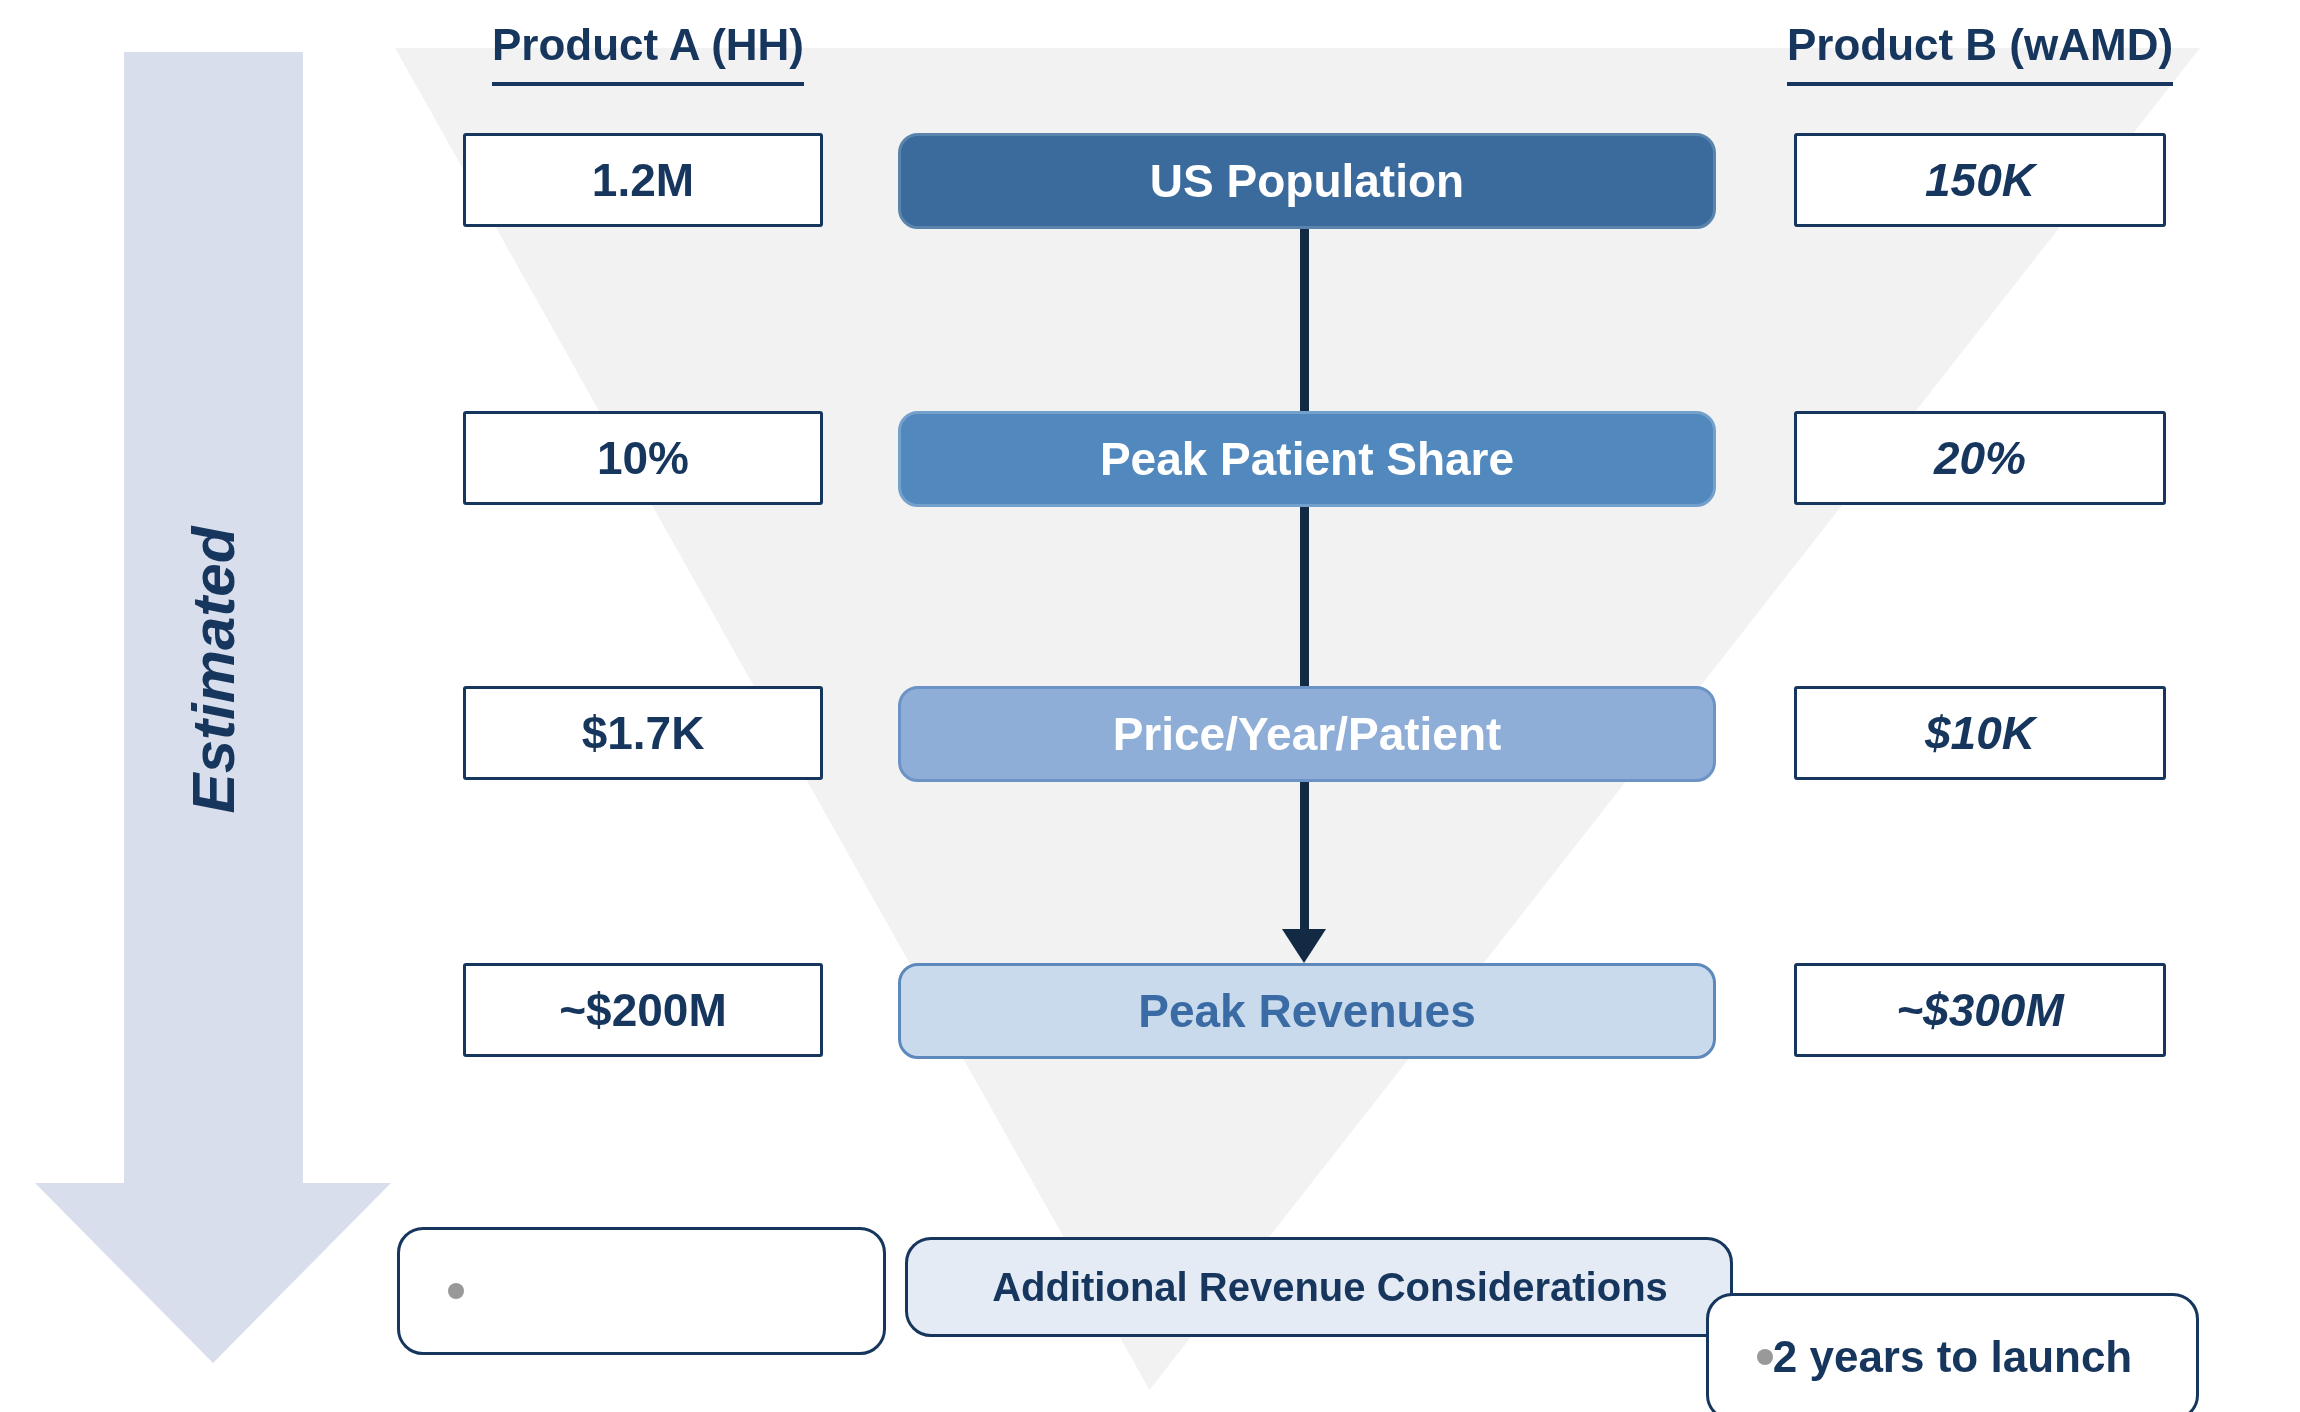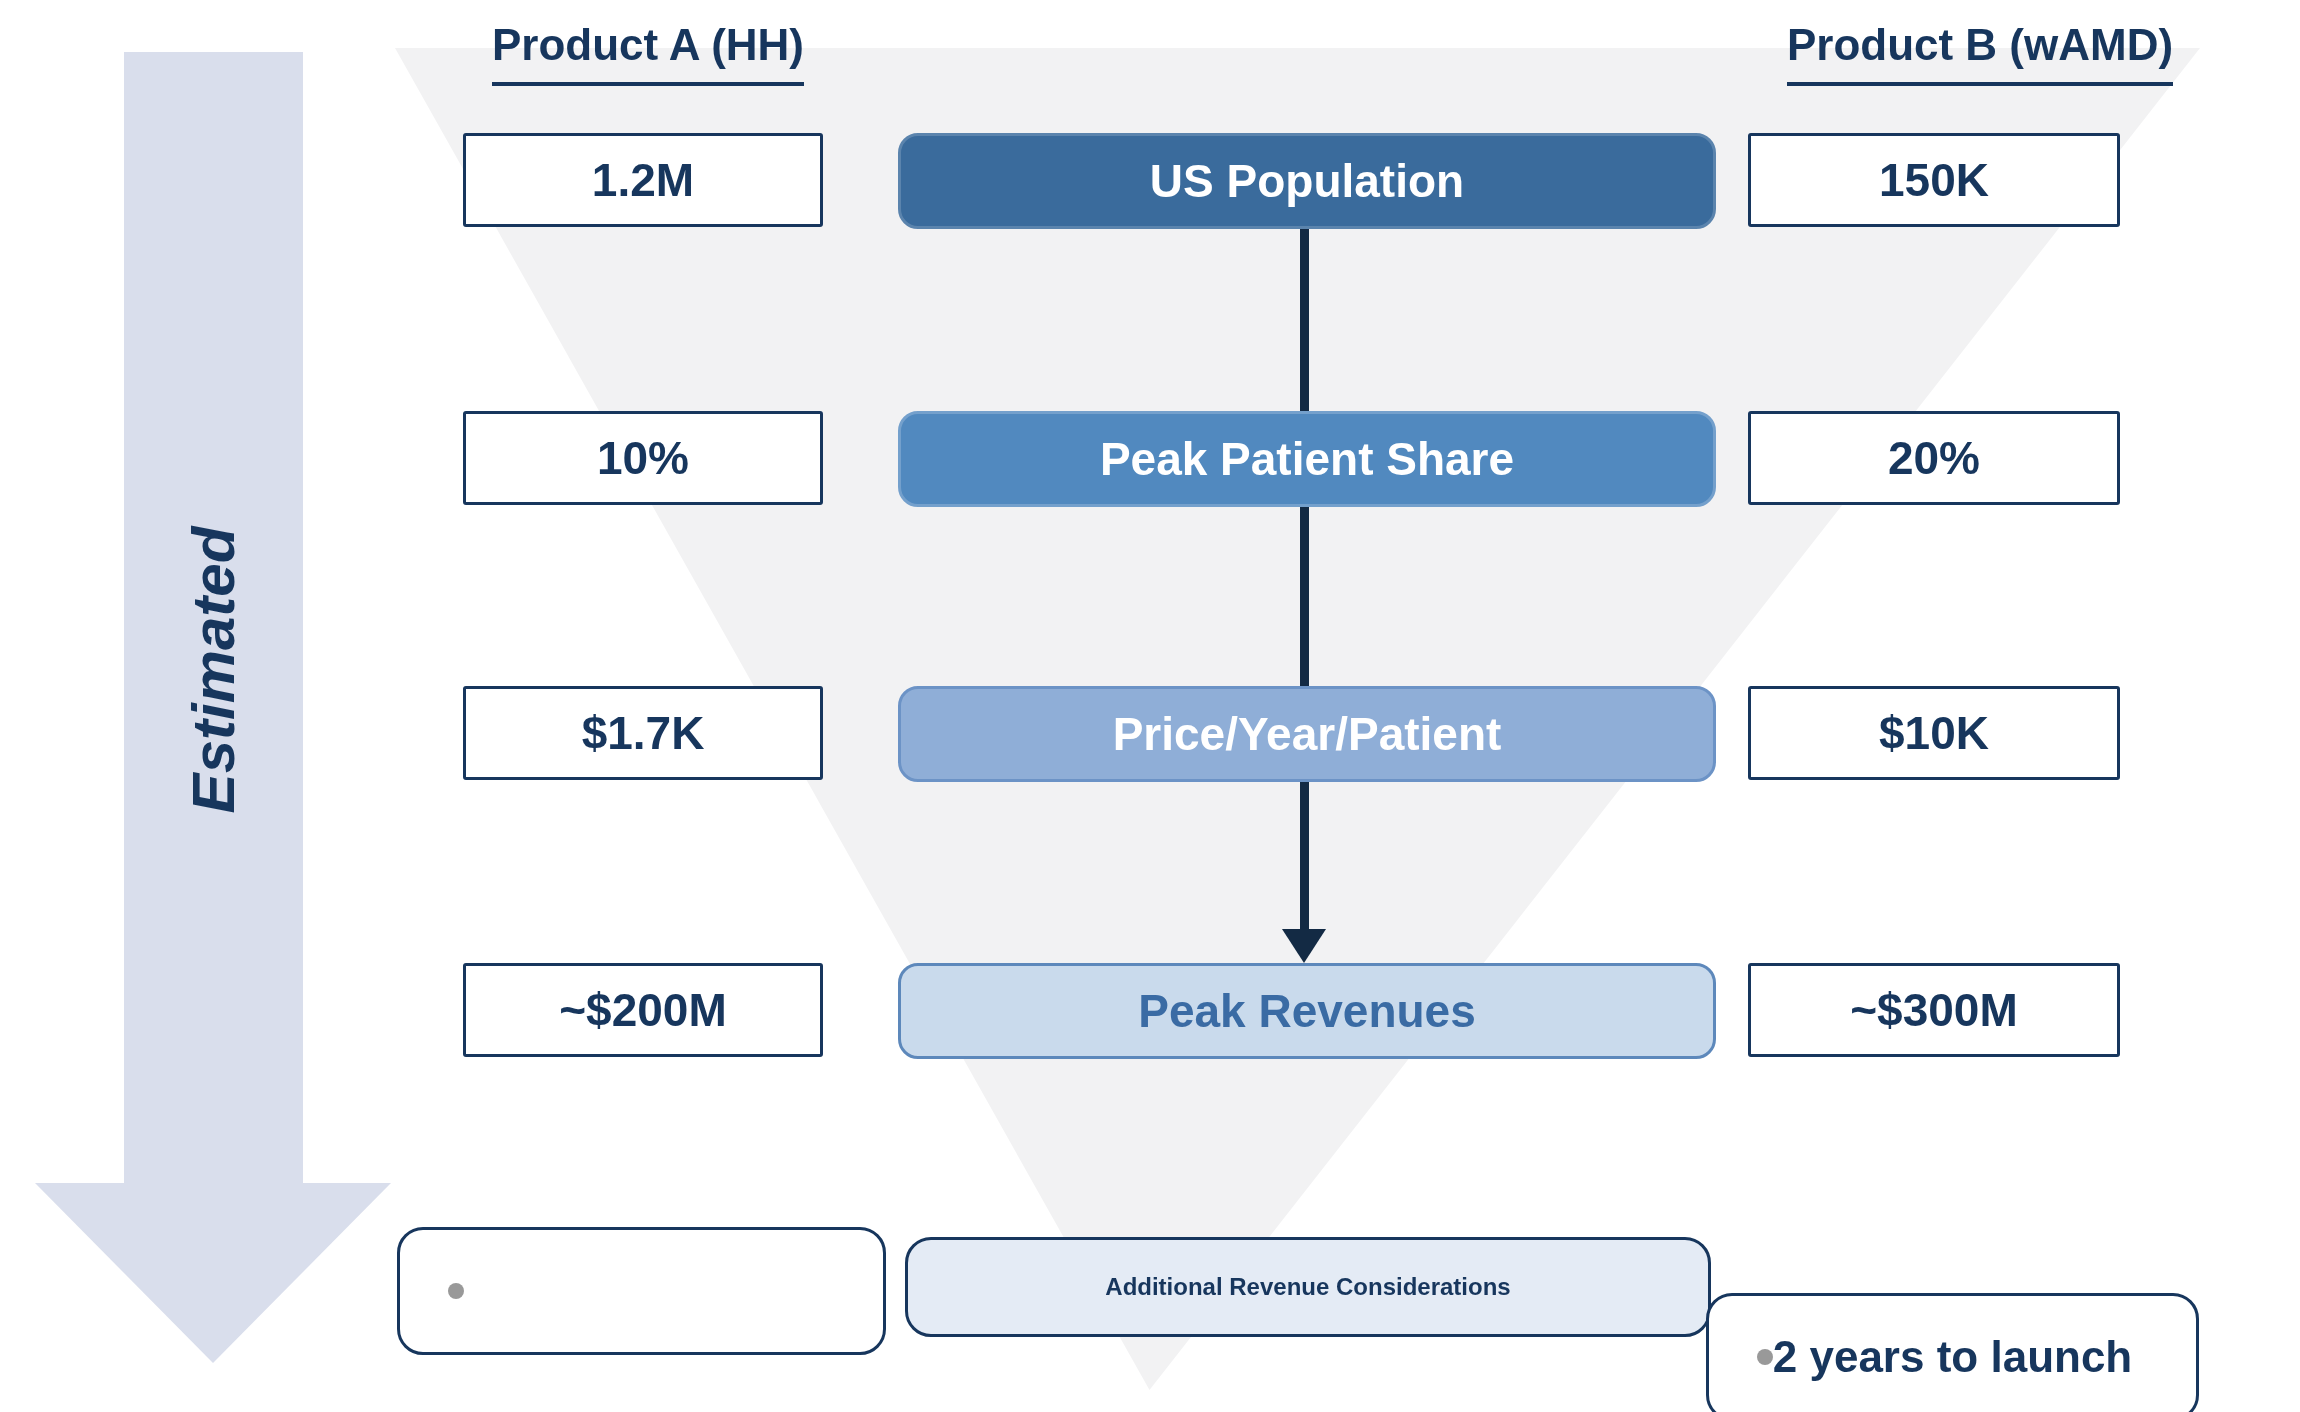--- a/index.html
+++ b/index.html
@@ -48,21 +48,21 @@
     border-left:22px solid transparent;border-right:22px solid transparent;
     border-top:34px solid #132A44;z-index:2;
   }
   
   .value-box{
     position:absolute;height:88px;background:#ffffff;border:3px solid #17365D;
     border-radius:3px;display:flex;align-items:center;justify-content:center;
     font-size:46px;font-weight:bold;color:#17365D;z-index:4;
   }
   .value-box.left{left:463px;width:354px;}
-  .value-box.right{left:1748px;width:366px;}
+  .value-box.right{left:1794px;width:366px;font-style:italic;}
   .stage-bar{
     position:absolute;left:898px;width:812px;height:90px;border-radius:20px;
     display:flex;align-items:center;justify-content:center;
     font-size:46px;font-weight:bold;color:#ffffff;z-index:3;
   }
   .row1{top:133px;} .row2{top:411px;} .row3{top:686px;} .row4{top:963px;}
   .bar1{background:#3A6B9C;border:3px solid #5B84AD;}
   .bar2{background:#5189BF;border:3px solid #74A0CC;text-align:right;}
   .bar3{background:#8FAED7;border:3px solid #6C93C6;}
   .bar4{background:#C9DAEC;border:3px solid #5D88BB;color:#3A6BA4;}
@@ -71,21 +71,21 @@
     position:absolute;background:#ffffff;border:3px solid #17365D;border-radius:26px;
     display:flex;align-items:center;justify-content:center;
     font-size:44px;font-weight:bold;color:#17365D;z-index:4;
   }
   .footer-box .bullet{
     position:absolute;left:48px;top:50%;transform:translateY(-50%);
     width:16px;height:16px;border-radius:50%;background:#999999;
   }
   .footer-left{left:397px;top:1227px;width:483px;height:122px;}
   .footer-center{
-    left:905px;top:1237px;width:800px;height:94px;background:#E4EBF5;font-size:24px;
+    left:905px;top:1237px;width:800px;height:94px;background:#E4EBF5;font-size:40px;padding-left:22px;
   }
   .footer-right{left:1706px;top:1293px;width:487px;height:122px;}
 </style>
 </head>
 <body>
 
 <div class="canvas">
 
   <div class="bg-triangle"></div>
 

